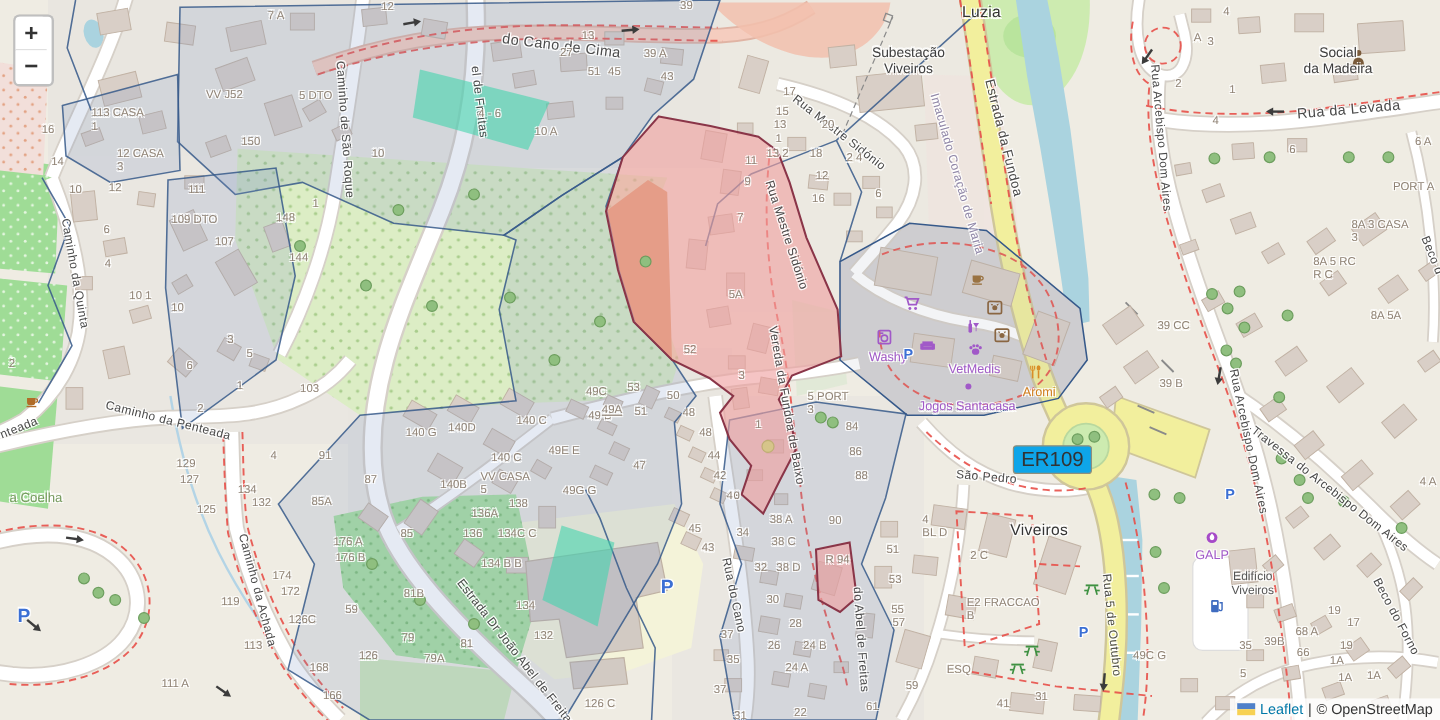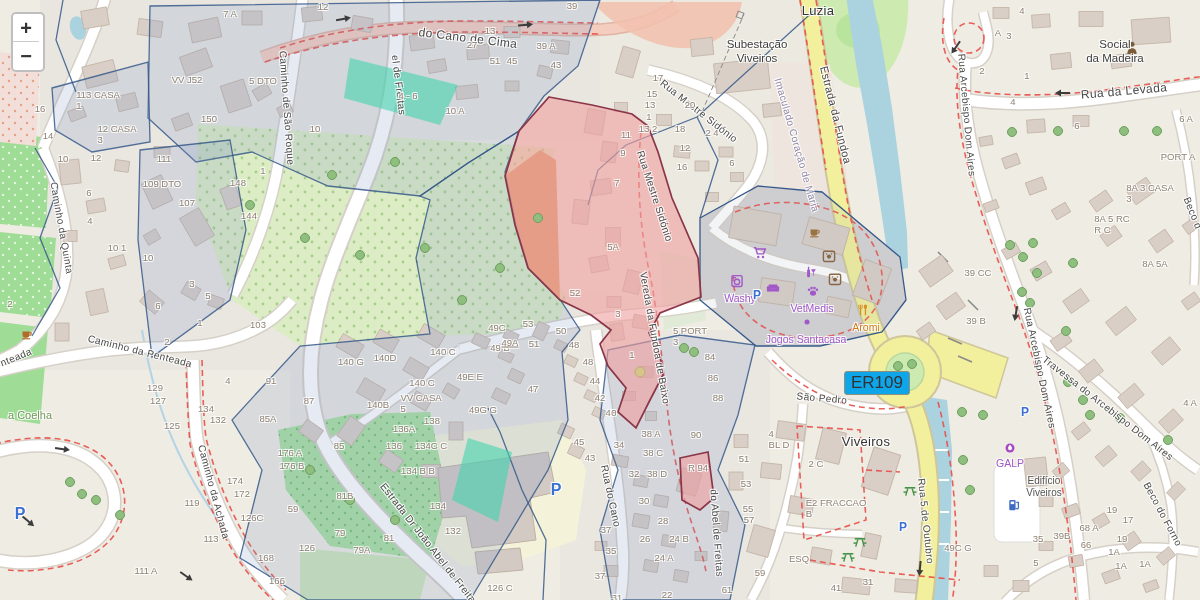--- a/index.html
+++ b/index.html
@@ -818,14 +818,23 @@
       <div class="lbl h" style="left: 1112px; top: 224px; transform: translate(-50%, -50%);">8A 5 RC
 R C</div>
       <div class="lbl h" style="left: 1155px; top: 263px; transform: translate(-50%, -50%);">8A 5A</div>
     </div>
 
 <div id="zoomctl">
   <button>+</button>
   <button>−</button>
 </div>
 
-
+<div id="attr">
+  <span class="flag">
+        <i class="b"></i>
+        <i class="y"></i>
+      </span>
+  <a href="#">Leaflet</a>
+  <span>|</span>
+  <span>© OpenStreetMap</span>
 </div>
 
+</div>
+
 </body></html>

